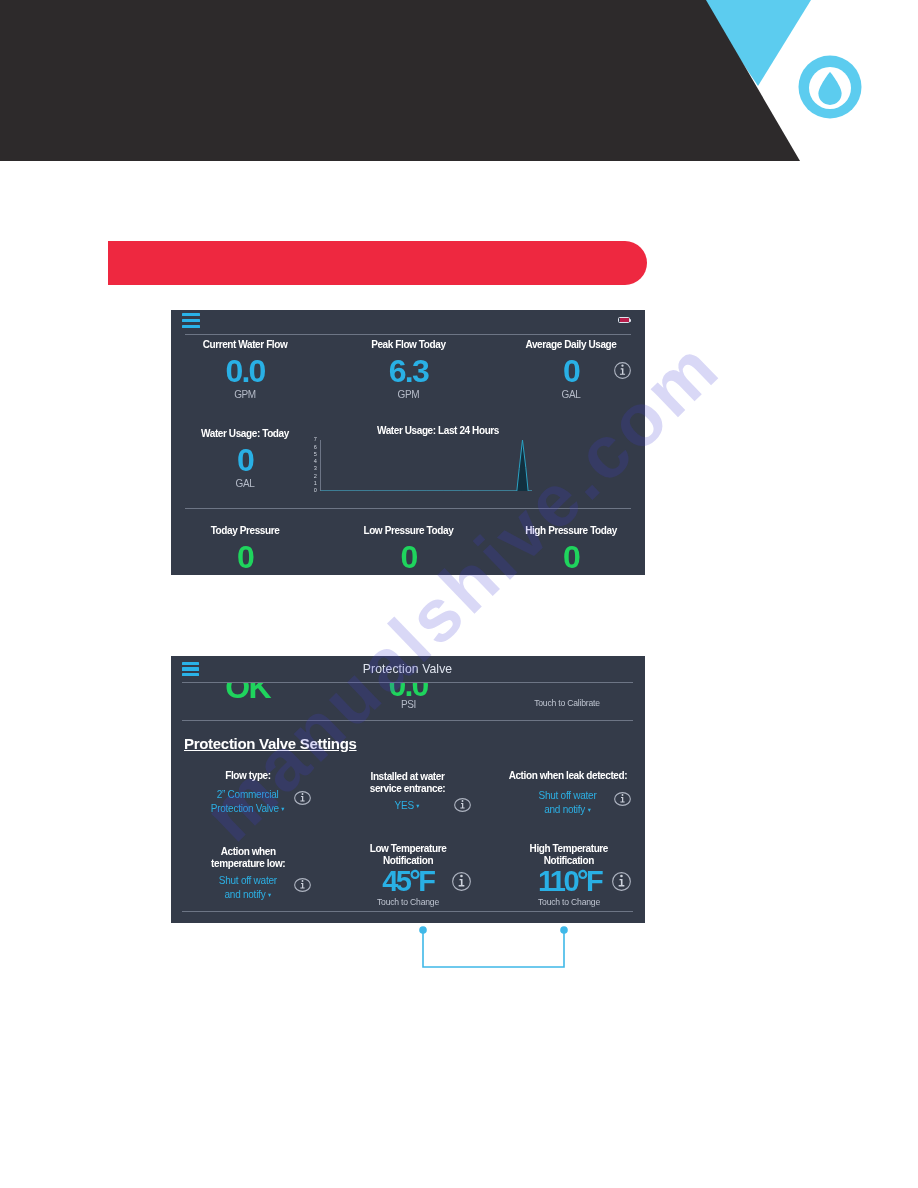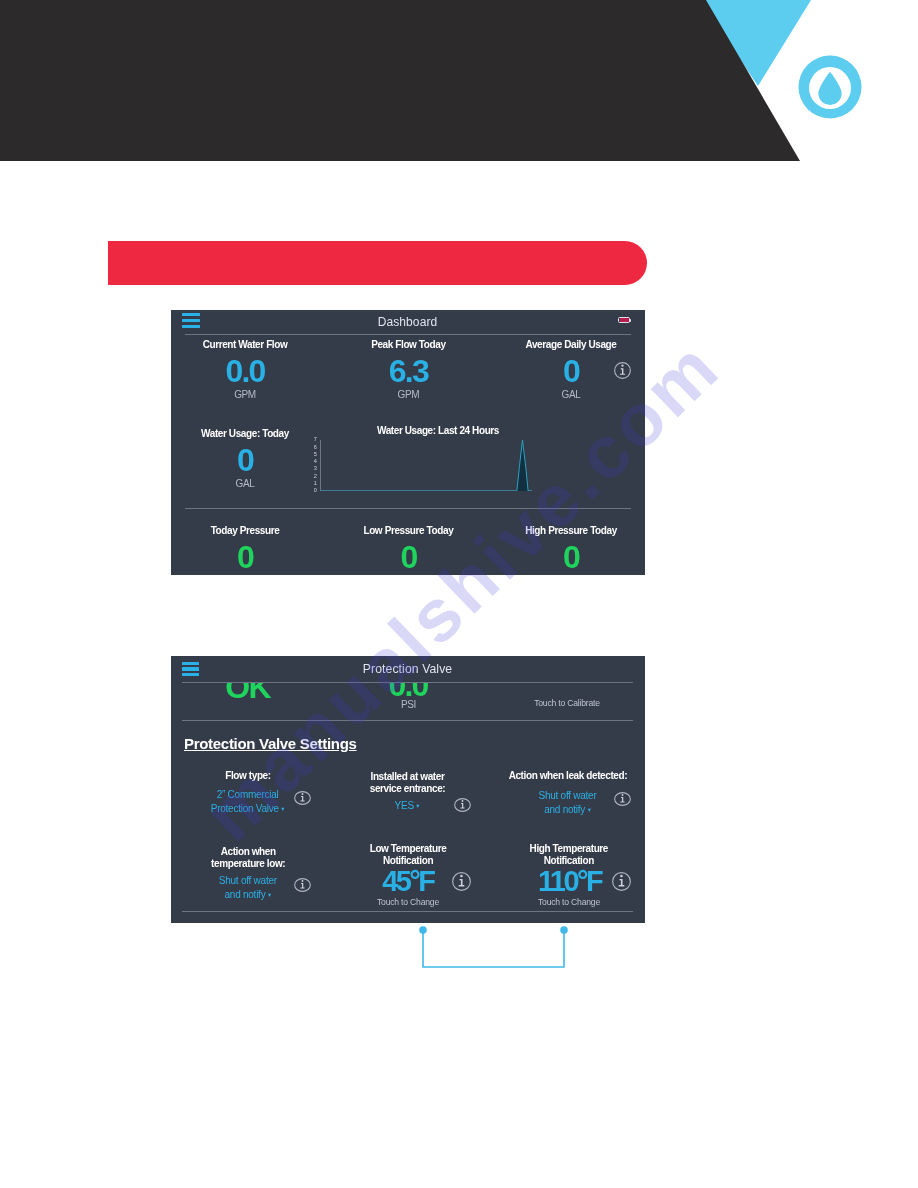--- a/index.html
+++ b/index.html
@@ -81,21 +81,20 @@
     <circle cx="32" cy="33" r="21" fill="#ffffff"></circle>
     <path d="M32 16.8 C32 16.8 43.6 31.2 43.6 38.6 C43.6 45.1 38.4 49.9 32 49.9 C25.6 49.9 20.4 45.1 20.4 38.6 C20.4 31.2 32 16.8 32 16.8 Z" fill="#5cccef"></path>
   </svg>
 
   <div class="redbar">
     <div class="redbar-text"></div>
   </div>
 
   <div class="screen" id="scr1" style="left:170.5px;top:310px;width:474px;height:265px;">
     <div class="scr-top" style="height:23px;"></div>
-    <div class="scr-title" style="height:23px;font-size:12px;">Dashboard</div>
     <div class="burger" style="left:11.8px;top:3.1px;">
         <span></span>
         <span></span>
         <span></span>
       </div>
     <div class="battery" style="left:447.8px;top:6.9px;">
         <i></i>
       </div>
 
     <div class="hr" style="left:14.5px;top:24px;width:446px;"></div>

